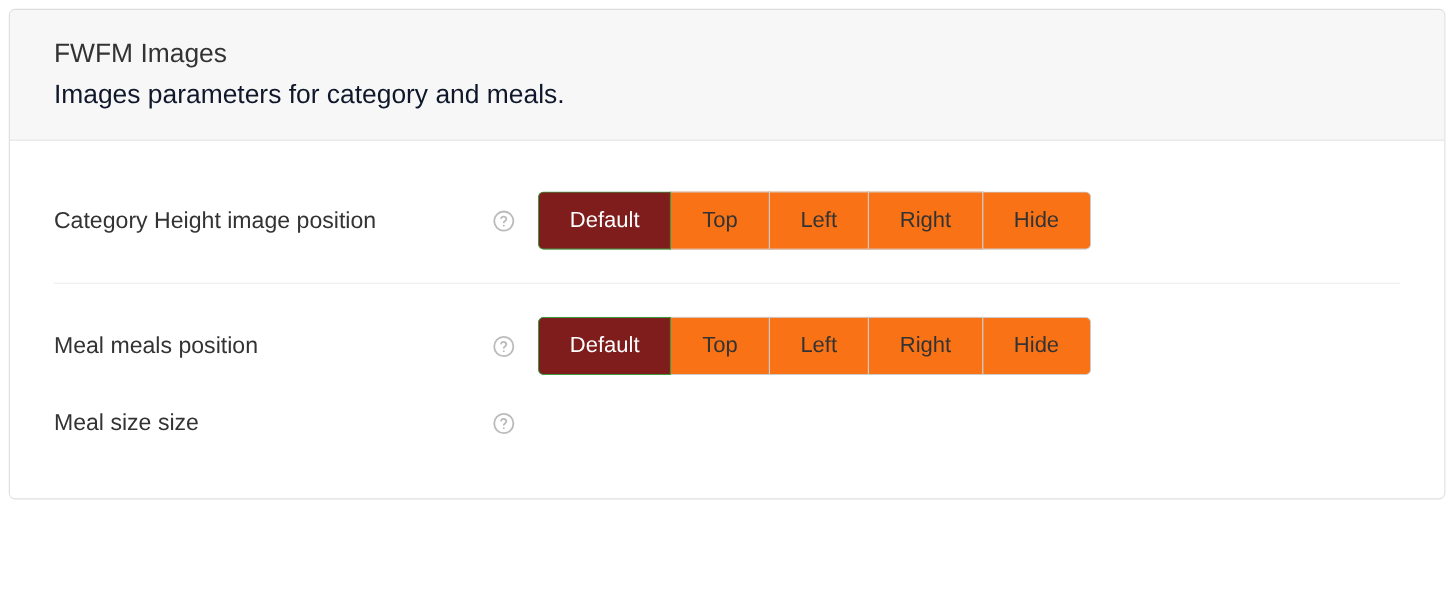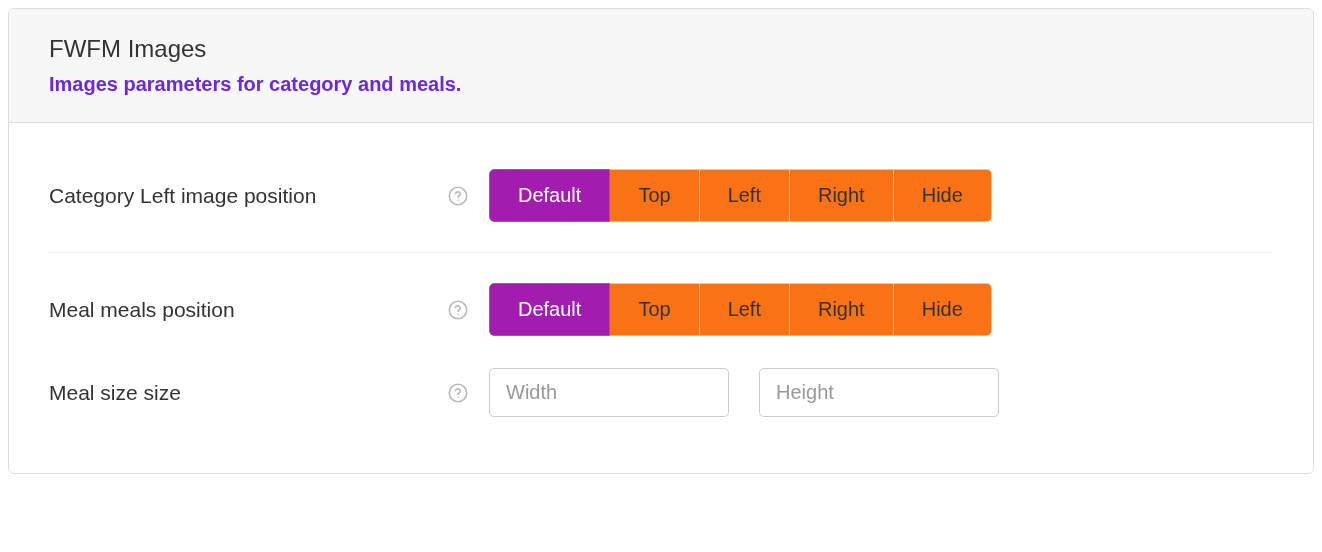--- a/index.html
+++ b/index.html
@@ -23,23 +23,23 @@
     padding: 26px 40px 26px 40px;
     border-bottom: 1px solid #e0e0e0;
   }
   .panel-title {
     font-size: 24px;
     font-weight: 400;
     color: #333;
     margin-bottom: 10px;
   }
   .panel-subtitle {
-    font-size: 20px;
-    color: #6d28d9;
-    font-weight: 700;
+    font-size: 24px;
+    color: #0f172a;
+    font-weight: 400;
   }
   .panel-body {
     background: #fff;
     padding: 30px 40px 40px 40px;
   }
   .form-row {
     display: flex;
     align-items: center;
     padding: 16px 0;
   }
@@ -89,21 +89,21 @@
   .btn-group .seg-btn:first-child {
     margin-left: 0;
     border-top-left-radius: 5px;
     border-bottom-left-radius: 5px;
   }
   .btn-group .seg-btn:last-child {
     border-top-right-radius: 5px;
     border-bottom-right-radius: 5px;
   }
   .btn-group .seg-btn.active {
-    background: #a21caf;
+    background: #7f1d1d;
     border-color: #3d9942;
     color: #fff;
     position: relative;
     z-index: 1;
   }
   .divider {
     height: 1px;
     background: #eee;
     margin: 14px 0;
   }
@@ -124,21 +124,21 @@
 
 <div class="panel">
   <div class="panel-header">
     <h2 class="panel-title">FWFM Images</h2>
     <p class="panel-subtitle">Images parameters for category and meals.</p>
   </div>
   <div class="panel-body">
 
     <div class="form-row">
       <div class="label-col">
-        <span class="form-label">Category Left image position</span>
+        <span class="form-label">Category Height image position</span>
         <span class="help-icon">
           <svg viewBox="0 0 24 24" fill="none" stroke="currentColor" stroke-width="1.8">
             <circle cx="12" cy="12" r="9.5"></circle>
             <path d="M9.3 9.2a2.7 2.7 0 015.2.9c0 1.5-2.2 2-2.5 3.2" stroke-linecap="round"></path>
             <circle cx="12" cy="16.6" r="0.9" fill="currentColor" stroke="none"></circle>
           </svg>
         </span>
       </div>
       <div class="control-col">
         <div class="btn-group">
@@ -179,20 +179,16 @@
       <div class="label-col">
         <span class="form-label">Meal size size</span>
         <span class="help-icon">
           <svg viewBox="0 0 24 24" fill="none" stroke="currentColor" stroke-width="1.8">
             <circle cx="12" cy="12" r="9.5"></circle>
             <path d="M9.3 9.2a2.7 2.7 0 015.2.9c0 1.5-2.2 2-2.5 3.2" stroke-linecap="round"></path>
             <circle cx="12" cy="16.6" r="0.9" fill="currentColor" stroke="none"></circle>
           </svg>
         </span>
       </div>
-      <div class="control-col">
-        <input type="text" class="text-input" placeholder="Width" style="">
-        <input type="text" class="text-input" placeholder="Height" style="">
-      </div>
     </div>
 
   </div>
 </div>
 
 </body></html>

